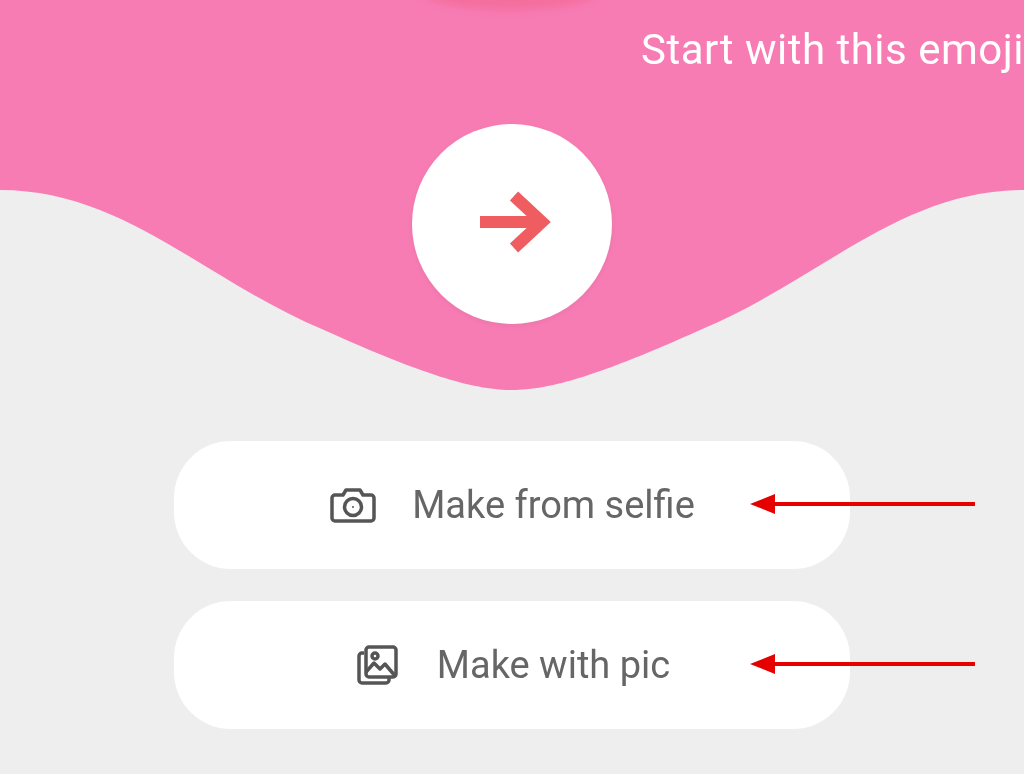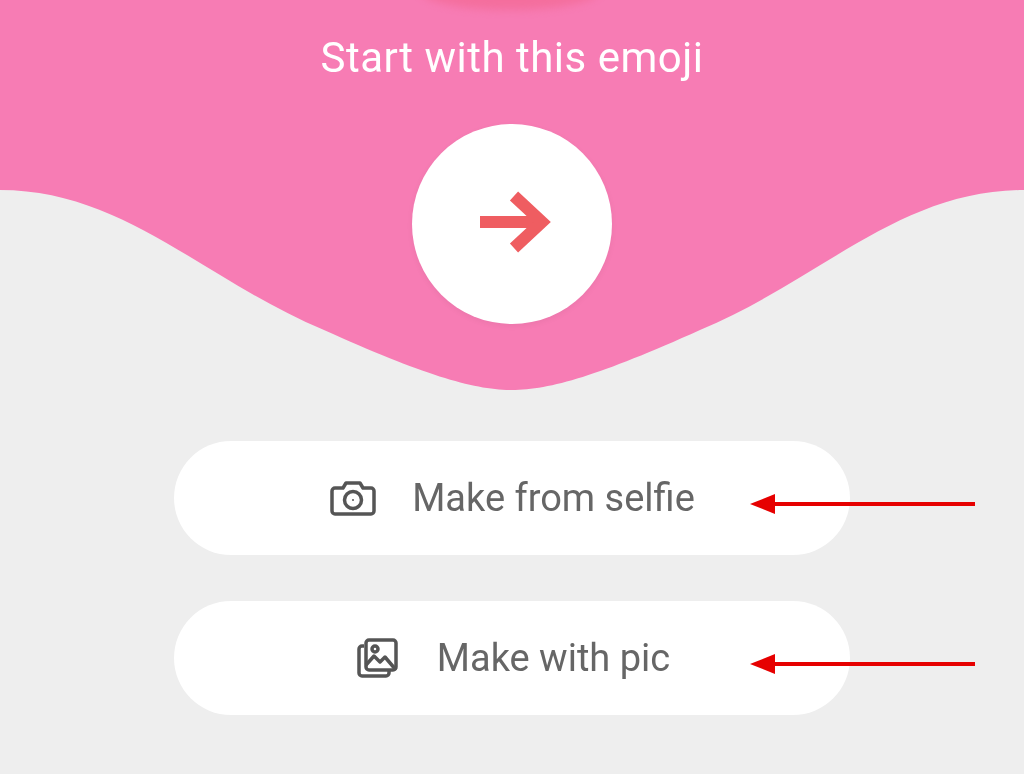--- a/index.html
+++ b/index.html
@@ -21,26 +21,25 @@
     position:absolute;
     left:0;top:0;
     width:1024px;
     height:420px;
     overflow:visible;
   }
   .hero-title{
     position:absolute;
     left:0;right:0;
     top:25px;
-    text-align:center;
+    text-align:right;
     color:#ffffff;
     font-size:42px;
     font-weight:400;
     letter-spacing:0.5px;
-    margin-top:8px;
   }
   .hero-blush{
     position:absolute;
     left:420px;
     top:-30px;
     width:180px;
     height:40px;
     background:#f05a7c;
     border-radius:50%;
     filter:blur(4px);
@@ -58,21 +57,21 @@
     align-items:center;
     justify-content:center;
     box-shadow:0 2px 6px rgba(0,0,0,0.05);
     cursor:pointer;
   }
   
   .pill{
     position:absolute;
     left:174px;
     width:676px;
-    height:114px;
+    height:128px;
     background:#ffffff;
     border-radius:57px;
     display:flex;
     align-items:center;
     justify-content:center;
     gap:35px;
     cursor:pointer;
   }
   .pill .icon{
     color:#555;

